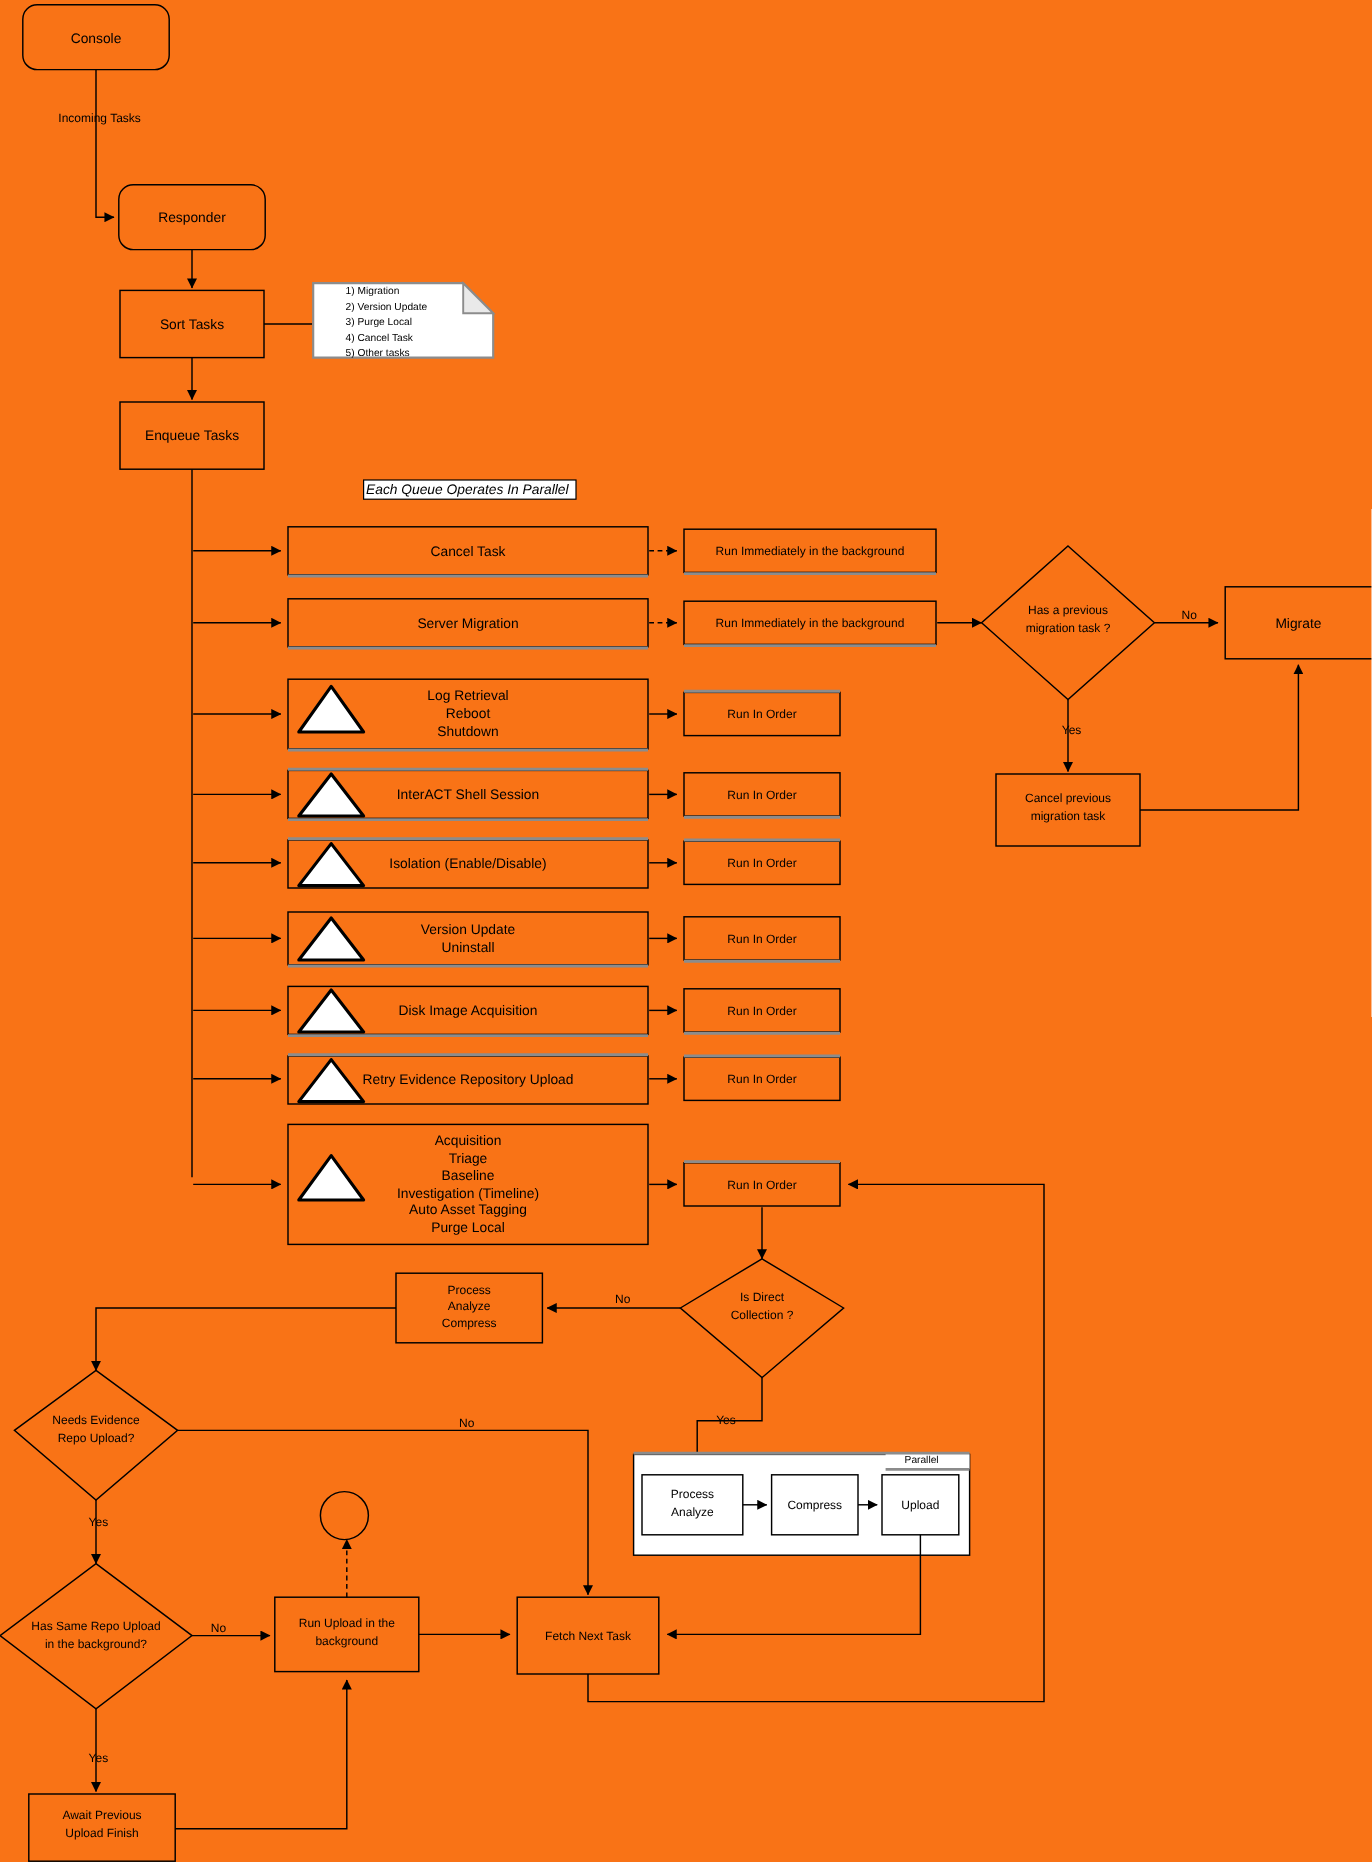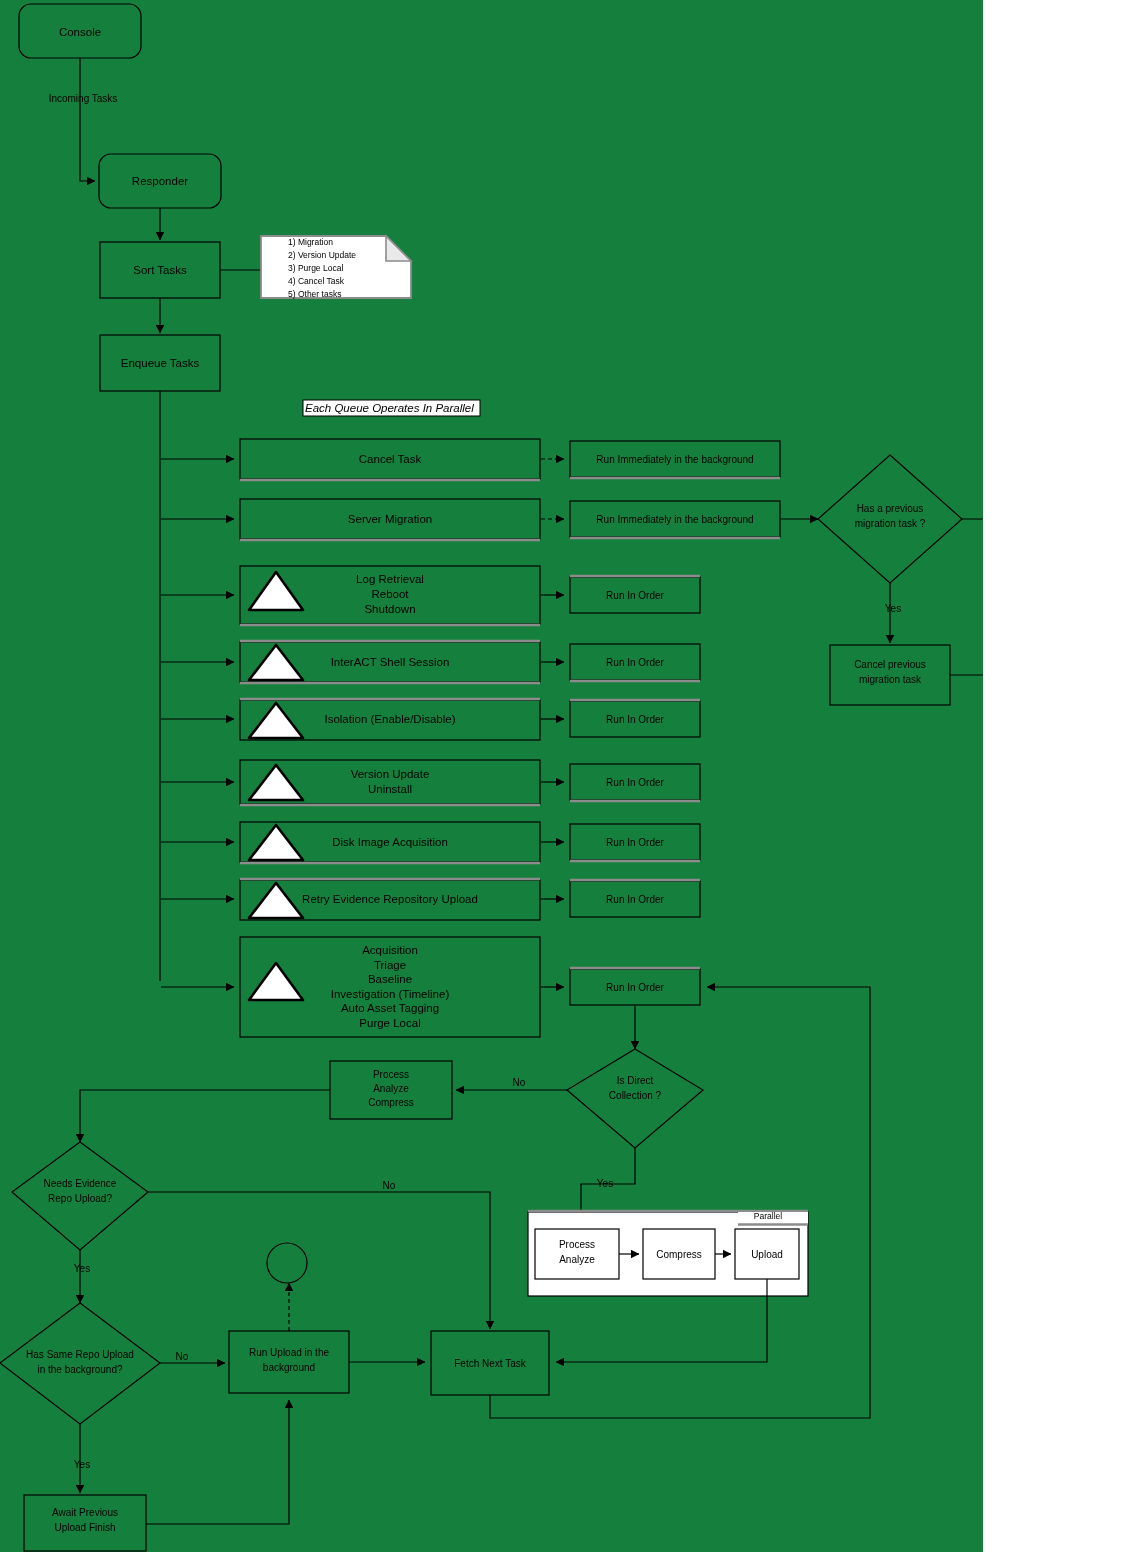--- a/index.html
+++ b/index.html
@@ -2,23 +2,23 @@
 <html><head>
 <meta charset="utf-8">
 <style>
   html, body {
     margin: 0;
     padding: 0;
     background: #ffffff;
   }
   #canvas-wrap {
     position: relative;
-    width: 983px;
+    width: 1143px;
     height: 1552px;
-    background: #15803d;
+    background: #f97316;
     overflow: hidden;
     font-family: "Liberation Sans", sans-serif;
   }
   svg#diagram {
     position: absolute;
     top: 0; left: 0;
     width: 1143px;
     height: 1552px;
   }
   text {

